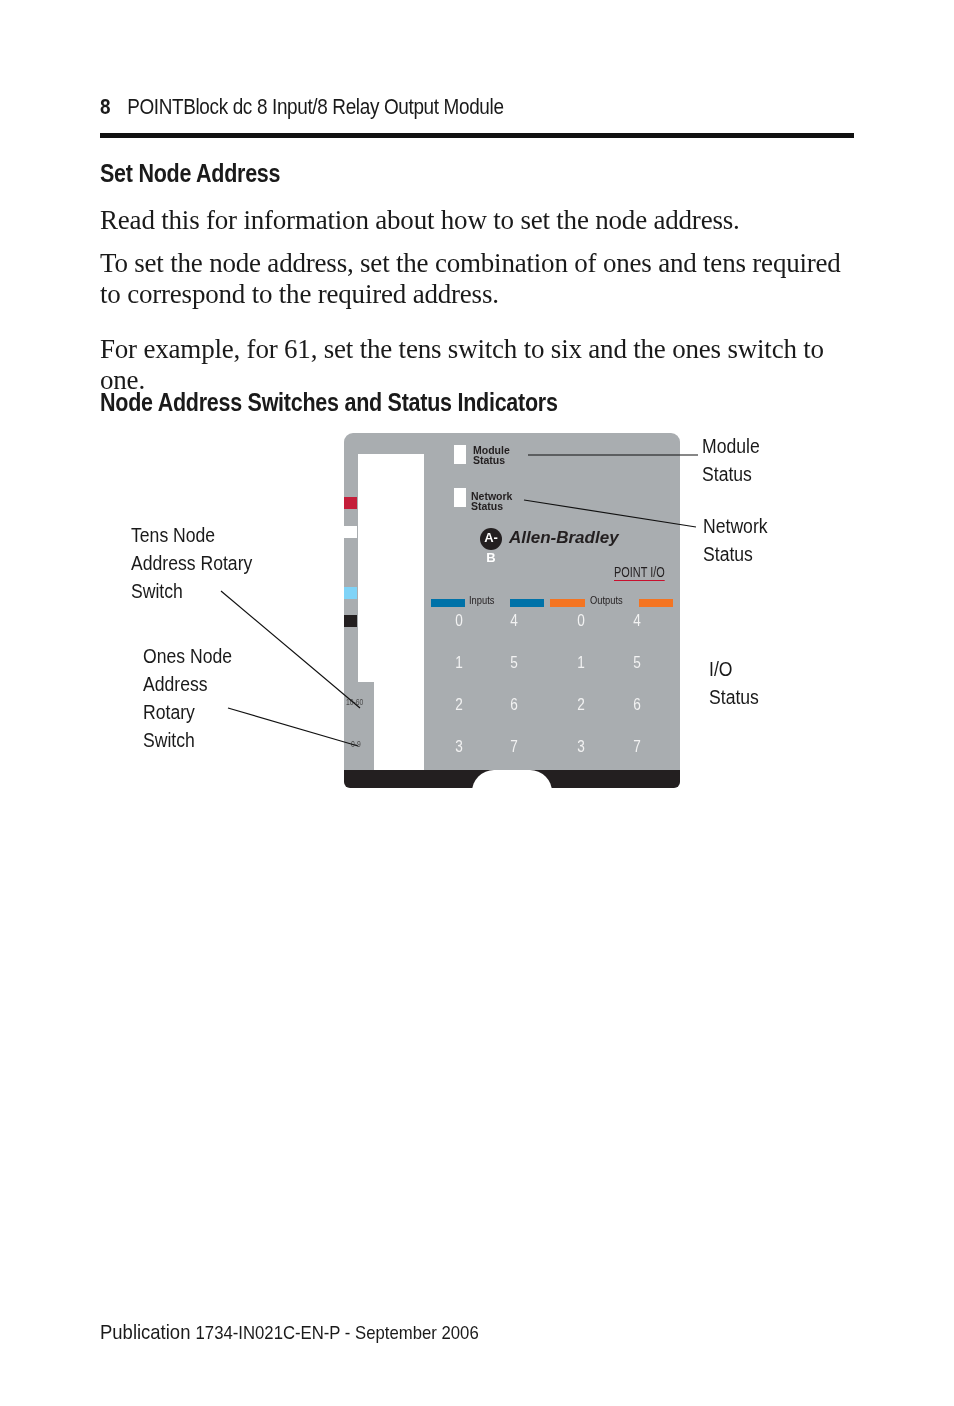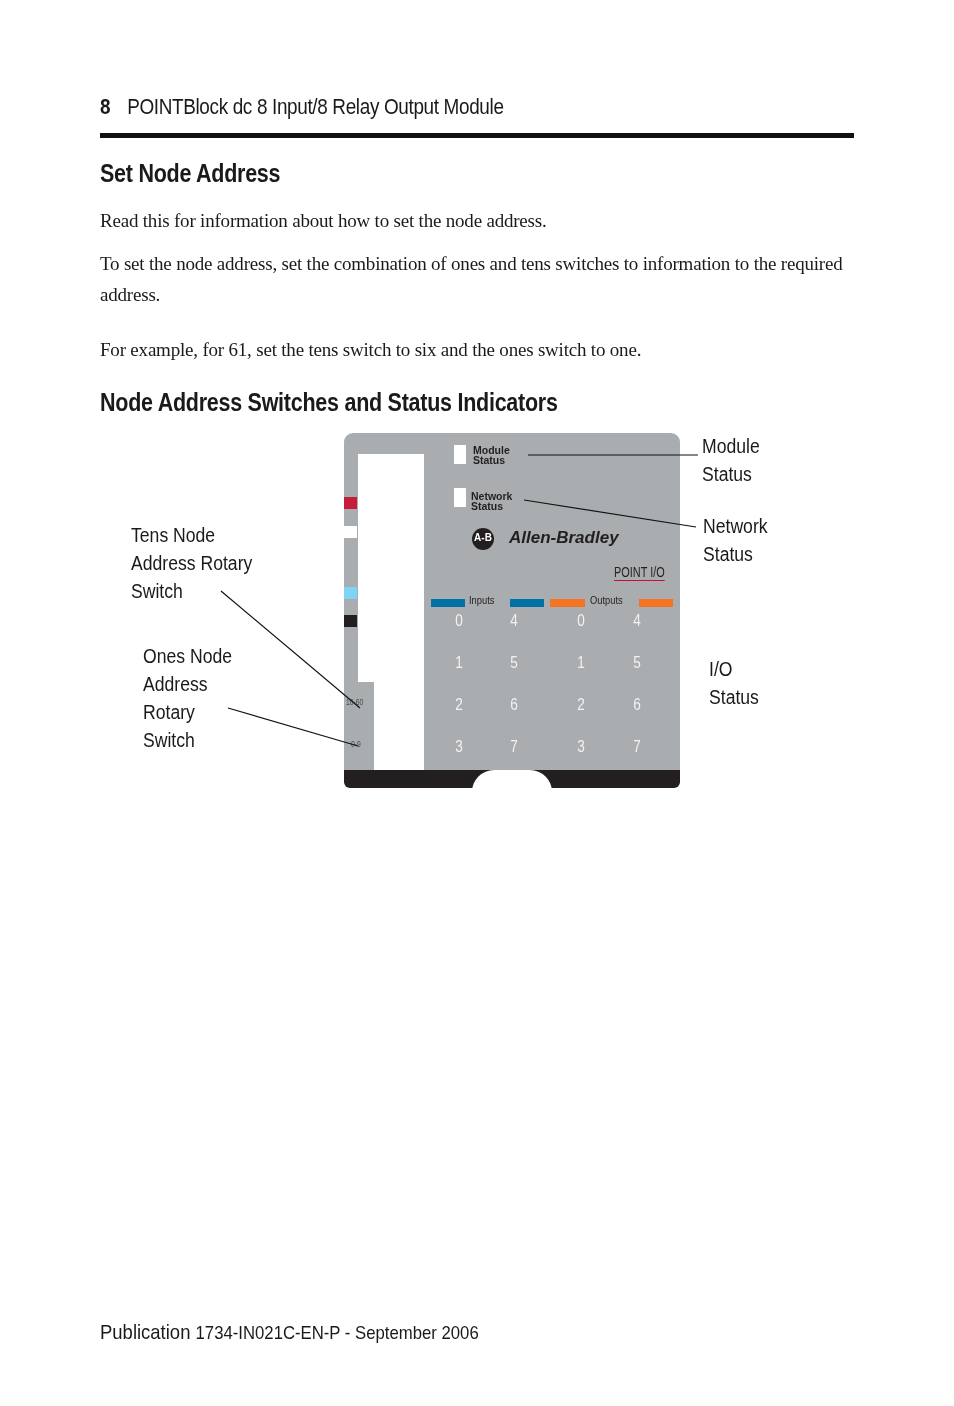--- a/index.html
+++ b/index.html
@@ -8,39 +8,39 @@
   .serif { font-family: "Liberation Serif", "DejaVu Serif", serif; }
 
   .running-head { position: absolute; left: 100px; top: 94px; font-size: 22px; letter-spacing: -0.4px; transform: scaleX(0.86); transform-origin: left center; white-space: nowrap; }
   .running-head .pgnum { font-weight: bold; margin-right: 14px; }
   .rule { position: absolute; left: 100px; top: 133px; width: 754px; height: 5px; background: #111; }
 
   h2.sec { position: absolute; left: 100px; margin: 0; font-size: 25px; font-weight: bold; transform: scaleX(0.86); transform-origin: left center; white-space: nowrap; letter-spacing: -0.3px; }
   #h-set { top: 159px; }
   #h-switches { top: 388px; }
 
-  p.body { position: absolute; left: 100px; width: 760px; margin: 0; font-size: 19px; line-height: 31px; letter-spacing: -0.2px; }
+  p.body { position: absolute; left: 100px; width: 760px; margin: 0; font-size: 27px; line-height: 31px; letter-spacing: -0.2px; }
   #p1 { top: 205px; }
   #p2 { top: 248px; }
   #p3 { top: 334px; }
 
   
   .module { position: absolute; left: 344px; top: 433px; width: 336px; height: 355px; }
   .mod-body { position: absolute; left: 0; top: 0; width: 336px; height: 340px; background: #a9adb0; border-radius: 9px 9px 0 0; }
   .mod-white-strip { position: absolute; left: 14px; top: 21px; width: 66px; height: 228px; background: #fff; }
   .mod-white-tall { position: absolute; left: 30px; top: 21px; width: 50px; height: 319px; background: #fff; }
   .mod-foot { position: absolute; left: 0; top: 337px; width: 336px; height: 18px; background: #231f20; border-radius: 0 0 6px 6px; }
   .mod-notch { position: absolute; left: 128px; top: 337px; width: 80px; height: 22px; background: #fff; border-radius: 22px 22px 0 0; }
   .side-led { position: absolute; left: 0; width: 13px; height: 12px; }
   .sw-label { position: absolute; left: 2px; font-size: 8.5px; color: #4a4a4a; transform: scaleX(0.8); transform-origin: left center; }
 
   .stat-led { position: absolute; width: 12px; height: 19px; background: #fff; }
   .stat-label { position: absolute; font-size: 10.5px; font-weight: bold; line-height: 10px; color: #231f20; }
 
-  .ab-logo { position: absolute; left: 128px; top: 95px; width: 22px; height: 22px; border-radius: 50%; background: #231f20; color: #fff; font-size: 10px; font-weight: bold; text-align: center; line-height: 20px; }
+  .ab-logo { position: absolute; left: 136px; top: 95px; width: 22px; height: 22px; border-radius: 50%; background: #231f20; color: #fff; font-size: 13px; font-weight: bold; text-align: center; line-height: 20px; }
   .ab-name { position: absolute; left: 165px; top: 95px; font-size: 17px; font-weight: bold; font-style: italic; color: #231f20; white-space: nowrap; }
   .point-io { position: absolute; left: 270px; top: 131px; font-size: 14px; color: #231f20; transform: scaleX(0.78); transform-origin: left center; border-bottom: 1.5px solid #c8102e; white-space: nowrap; line-height: 16px; }
 
   .io-bar { position: absolute; top: 166px; height: 8px; }
   .io-legend { position: absolute; top: 161px; font-size: 11px; color: #231f20; transform: scaleX(0.85); transform-origin: left center; }
   .io-num { position: absolute; width: 20px; text-align: center; color: #f2f2f2; font-size: 17px; transform: scaleX(0.8); }
 
   .callout { position: absolute; font-size: 20px; line-height: 28px; transform: scaleX(0.88); transform-origin: left top; white-space: nowrap; }
   svg.leaders { position: absolute; left: 0; top: 0; width: 954px; height: 1406px; pointer-events: none; }
 
@@ -51,21 +51,21 @@
 <body>
 
 <div class="running-head sans">
   <span class="pgnum">8</span>
   <span>POINTBlock dc 8 Input/8 Relay Output Module</span>
 </div>
 <div class="rule"></div>
 
 <h2 class="sec sans" id="h-set">Set Node Address</h2>
 <p class="body serif" id="p1">Read this for information about how to set the node address.</p>
-<p class="body serif" id="p2">To set the node address, set the combination of ones and tens switches to information to the required address.</p>
+<p class="body serif" id="p2">To set the node address, set the combination of ones and tens required to correspond to the required address.</p>
 <p class="body serif" id="p3">For example, for 61, set the tens switch to six and the ones switch to one.</p>
 
 <h2 class="sec sans" id="h-switches">Node Address Switches and Status Indicators</h2>
 
 <div class="module sans">
   <div class="mod-body"></div>
   <div class="mod-white-strip"></div>
   <div class="mod-white-tall"></div>
   <div class="mod-foot"></div>
   <div class="mod-notch"></div>

